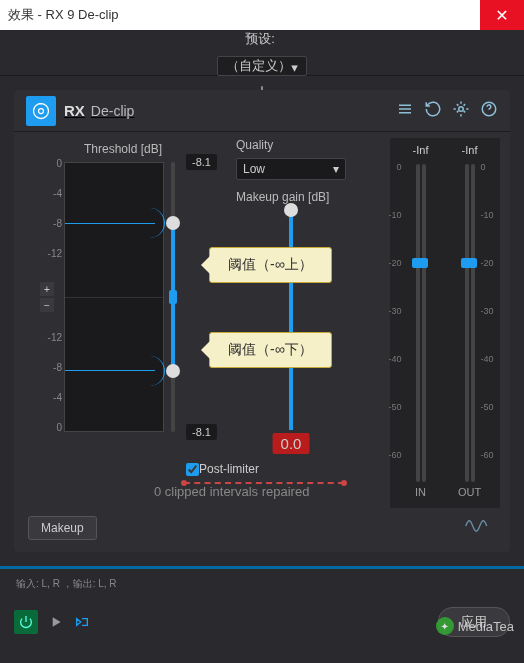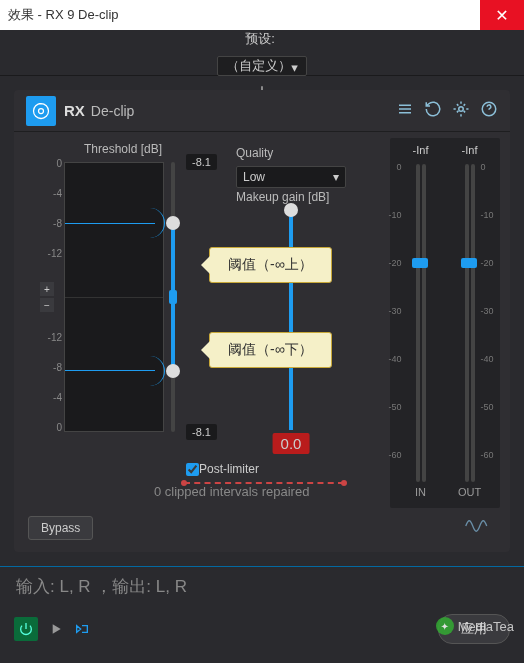--- a/index.html
+++ b/index.html
@@ -9,21 +9,21 @@
 .titlebar .close { margin-left: auto; width: 44px; height: 30px; background: #e81123; color: #fff; display: flex; align-items: center; justify-content: center; font-size: 16px; }
 
 .outer { background: #2a2a2e; padding: 0; height: 633px; }
 
 .preset-row { display: flex; align-items: center; height: 46px; padding: 0 14px; gap: 8px; border-bottom: 1px solid #1a1a1c; flex-direction: column; }
 .preset-label { color: #ccc; font-size: 13px; margin-right: 4px; }
 .preset-select { flex: 1; background: #1e1e20; border: 1px solid #444; color: #ccc; height: 26px; padding: 0 8px; border-radius: 2px; display: flex; align-items: flex-end; justify-content: space-between; font-size: 13px; }
 .icon-btn { width: 24px; height: 24px; display: flex; align-items: center; justify-content: center; color: #aaa; cursor: pointer; }
 .icon-btn svg { width: 18px; height: 18px; }
 
-.plugin-panel { margin: 14px; background: #2f2e32; border-radius: 4px; padding: 0; position: relative; height: 462px; }
+.plugin-panel { margin: 14px; background: #2f2e32; border-radius: 4px; padding: 0; position: relative; height: 462px; text-decoration: underline; }
 
 .plugin-header { display: flex; align-items: center; height: 42px; padding: 0 12px; border-bottom: 1px solid #1e1e20; }
 .rx-logo { width: 30px; height: 30px; background: #1e9cf0; border-radius: 2px; display: flex; align-items: center; justify-content: center; margin-right: 8px; }
 .rx-logo svg { width: 20px; height: 20px; }
 .rx-text { color: #ddd; font-size: 15px; font-weight: bold; margin-right: 6px; }
 .plugin-name { color: #bbb; font-size: 14px; }
 .header-icons { margin-left: auto; display: flex; gap: 10px; }
 .header-icons .hi { color: #8cbfd8; cursor: pointer; }
 .header-icons svg { width: 18px; height: 18px; }
 
@@ -47,21 +47,21 @@
 
 .thresh-slider { position: absolute; left: 102px; top: 0; width: 14px; height: 270px; }
 .thresh-track { position: absolute; left: 5px; top: 0; width: 4px; height: 100%; background: #444; border-radius: 2px; }
 .thresh-fill-top { position: absolute; left: 5px; top: 60px; width: 4px; height: 75px; background: #1e9cf0; }
 .thresh-fill-bot { position: absolute; left: 5px; bottom: 60px; width: 4px; height: 75px; background: #1e9cf0; }
 .thresh-handle { position: absolute; left: 0; width: 14px; height: 14px; background: #ddd; border-radius: 50%; cursor: pointer; }
 .thresh-link { position: absolute; left: 3px; top: 128px; width: 8px; height: 14px; background: #1e9cf0; border-radius: 2px; cursor: pointer; }
 
 .thresh-val { position: absolute; background: #1a1a1c; color: #ccc; font-size: 11px; padding: 2px 6px; border-radius: 2px; }
 
-.quality-section { position: absolute; left: 222px; top: 14px; width: 110px; }
+.quality-section { position: absolute; left: 222px; top: 6px; width: 110px; }
 .quality-select { width: 100%; background: #1a1a1c; border: 1px solid #444; color: #ccc; height: 22px; padding: 0 6px; border-radius: 2px; font-size: 12px; display: flex; align-items: center; justify-content: space-between; cursor: pointer; margin-top: 2px; }
 
 .makeup-section { position: absolute; left: 222px; top: 58px; width: 110px; }
 .makeup-slider { position: relative; width: 100%; height: 220px; margin-top: 4px; }
 .makeup-track { position: absolute; left: 50%; transform: translateX(-50%); width: 4px; height: 100%; background: #444; border-radius: 2px; }
 .makeup-fill { position: absolute; left: 50%; transform: translateX(-50%); width: 4px; top: 0; height: 100%; background: #1e9cf0; }
 .makeup-handle { position: absolute; left: 50%; transform: translate(-50%,-50%); top: 0; width: 14px; height: 14px; background: #ddd; border-radius: 50%; cursor: pointer; }
 .makeup-val { position: absolute; left: 50%; transform: translateX(-50%); bottom: -24px; background: #b91c1c; color: #ccc; font-size: 15px; padding: 2px 8px; border-radius: 2px; text-align: center; }
 
 .postlim { position: absolute; left: 172px; top: 330px; display: flex; align-items: center; gap: 0; color: #ccc; font-size: 12px; }
@@ -80,21 +80,21 @@
 .meter-handle { position: absolute; left: 6px; width: 16px; height: 10px; background: #1e9cf0; border-radius: 2px; top: 94px; }
 .meter-ticks { position: absolute; left: -4px; top: 0; bottom: 0; width: 30px; }
 .meter-ticks .mt { position: absolute; right: 30px; color: #777; font-size: 9px; }
 .meter-ticks.right .mt { left: 30px; right: auto; }
 .meter-label { color: #999; font-size: 11px; height: 16px; }
 
 .bypass { position: absolute; left: 14px; bottom: 12px; background: #3a3a3e; color: #ccc; font-size: 12px; padding: 4px 12px; border-radius: 3px; border: 1px solid #555; cursor: pointer; }
 .waveform-icon { position: absolute; right: 18px; bottom: 12px; color: #6a8fa8; }
 .waveform-icon svg { width: 28px; height: 20px; }
 
-.io-row { padding: 8px 16px; color: #888; font-size: 17px; border-top: 1px solid #0369a1; }
+.io-row { padding: 8px 16px; color: #888; font-size: 10px; border-top: 3px solid #0369a1; }
 
 .bottom-row { display: flex; align-items: center; padding: 8px 14px; gap: 10px; }
 .power-btn { width: 24px; height: 24px; background: #0a6b3a; border-radius: 2px; display: flex; align-items: center; justify-content: center; color: #5fd; cursor: pointer; }
 .play-btn, .out-btn { color: #999; cursor: pointer; display: flex; align-items: center; }
 .out-btn { color: #1e9cf0; }
 .bottom-row svg { width: 16px; height: 16px; }
 .spacer { flex: 1; }
 .act-btn { background: #3a3a3e; color: #ccc; font-size: 13px; padding: 5px 22px; border-radius: 14px; border: 1px solid #555; cursor: pointer; }
 
 .callout { position: absolute; background: #f5f0c8; border: 1px solid #c8a838; border-radius: 3px; padding: 8px 18px; color: #333; font-size: 14px; }
@@ -276,21 +276,21 @@
           </div>
           <div class="meter-label">OUT</div>
         </div>
       </div>
 
       <div class="callout" style="left:195px;top:115px">阈值（-∞上）</div>
       <div class="callout" style="left:195px;top:200px">阈值（-∞下）</div>
 
     </div>
 
-    <div class="bypass">Bypass</div>
+    <div class="bypass">Makeup</div>
     <div class="waveform-icon">
       <svg viewBox="0 0 32 20" fill="none" stroke="currentColor" stroke-width="1.5">
           <path d="M2 10c3-8 5-8 8 0s5 8 8 0 5-8 8 0"></path>
         </svg>
     </div>
   </div>
 
   <div class="io-row">输入: L, R ，输出: L, R</div>
 
   <div class="bottom-row">

